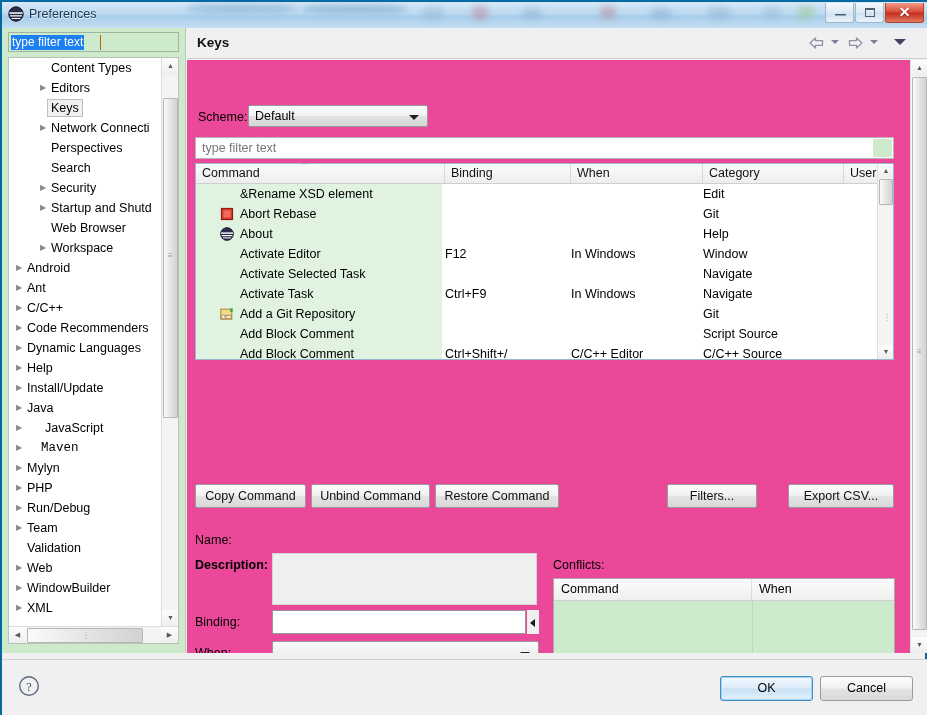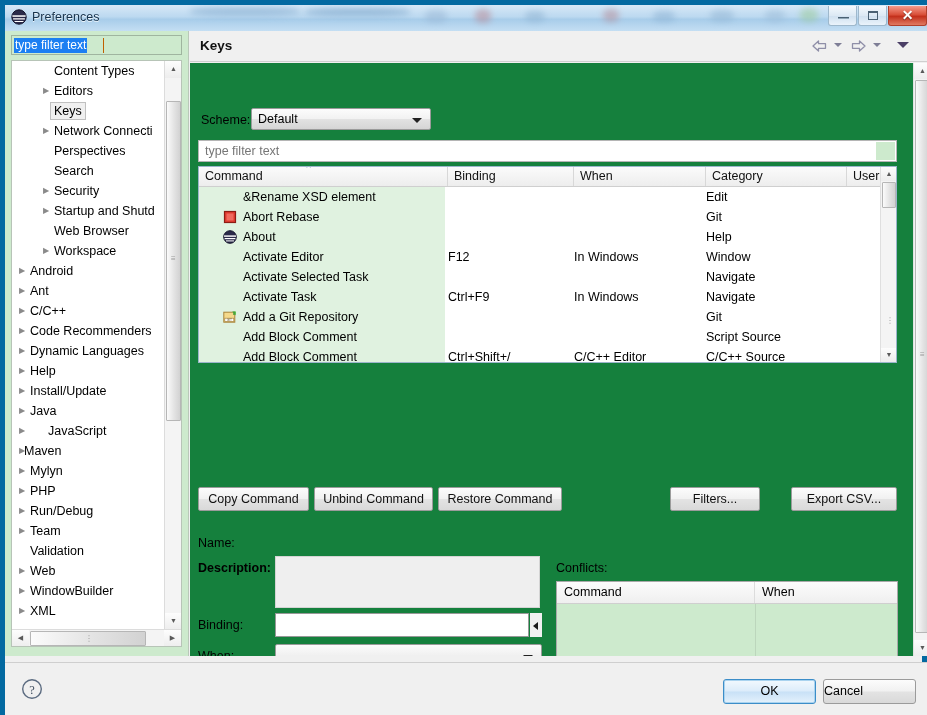--- a/index.html
+++ b/index.html
@@ -11,21 +11,21 @@
     font-size: 12px;
     color: #000;
   }
   body { background: #f0f0f0; }
 
   
   #window {
     position: absolute; left: 0; top: 0;
     width: 927px; height: 715px;
     background: #f0f0f0;
-    border: 5px solid #0369a1;
+    border: 2px solid #0369a1;
   }
 
   
   #titlebar {
     position: absolute; left: 0; top: 0;
     width: 925px; height: 26px;
     background: linear-gradient(to bottom, #d7e8f7 0%, #bcd9f0 45%, #a8cdea 55%, #c4def3 100%);
     overflow: hidden;
   }
   
@@ -201,21 +201,21 @@
     border-left: 4px solid transparent;
     border-right: 4px solid transparent;
     border-top: 4px solid #7e7e96;
   }
   .nav-caret.filled { border-top-color: #4b3f66; }
 
   
   #content {
     position: absolute; left: 0; top: 32px;
     width: 723px; height: 593px;
-    background: #15803d;
+    background: #ec4899;
     overflow: hidden;
     padding-left: 16px;
   }
   
   #panel-vsb {
     position: absolute; right: 0; top: 32px;
     width: 17px; height: 593px;
     background: #f3f3f3;
     border-left: 1px solid #e2e2e2;
   }
@@ -408,21 +408,21 @@
     text-align: center; font-size: 12.5px;
     background: linear-gradient(to bottom,#f2f9fe 0%,#dcecfa 48%,#c8e1f6 52%,#e4f1fc 100%);
     border: 1px solid #3c8dc8;
     border-radius: 3px;
     box-shadow: 0 0 0 1px #a9d3ef inset;
     cursor: default;
   }
   #btn-cancel {
     position: absolute; left: 818px; top: 16px;
     width: 93px; height: 25px; line-height: 23px;
-    font-size: 12.5px;
+    text-align: center; font-size: 12.5px;
     background: linear-gradient(to bottom,#fcfcfc 0%,#f1f1f1 48%,#e3e3e3 52%,#d9d9d9 100%);
     border: 1px solid #9b9b9b;
     border-radius: 3px;
     cursor: default;
   }
 </style>
 </head>
 <body>
 
 <div id="window">
@@ -535,21 +535,21 @@
             <div class="tnode">
               <span class="twist" style="left: 4px;">▶</span>
               <span class="tlabel" style="left: 18px;">Java</span>
             </div>
             <div class="tnode">
               <span class="twist" style="left: 4px;">▶</span>
               <span class="tlabel" style="left: 36px; text-align: right;">JavaScript</span>
             </div>
             <div class="tnode">
               <span class="twist" style="left: 4px;">▶</span>
-              <span class="tlabel" style="left: 12px;">Maven</span>
+              <span class="tlabel" style="left: 32px; font-family: Liberation Mono, monospace;">Maven</span>
             </div>
             <div class="tnode">
               <span class="twist" style="left: 4px;">▶</span>
               <span class="tlabel" style="left: 18px;">Mylyn</span>
             </div>
             <div class="tnode">
               <span class="twist" style="left: 4px;">▶</span>
               <span class="tlabel" style="left: 18px;">PHP</span>
             </div>
             <div class="tnode">

